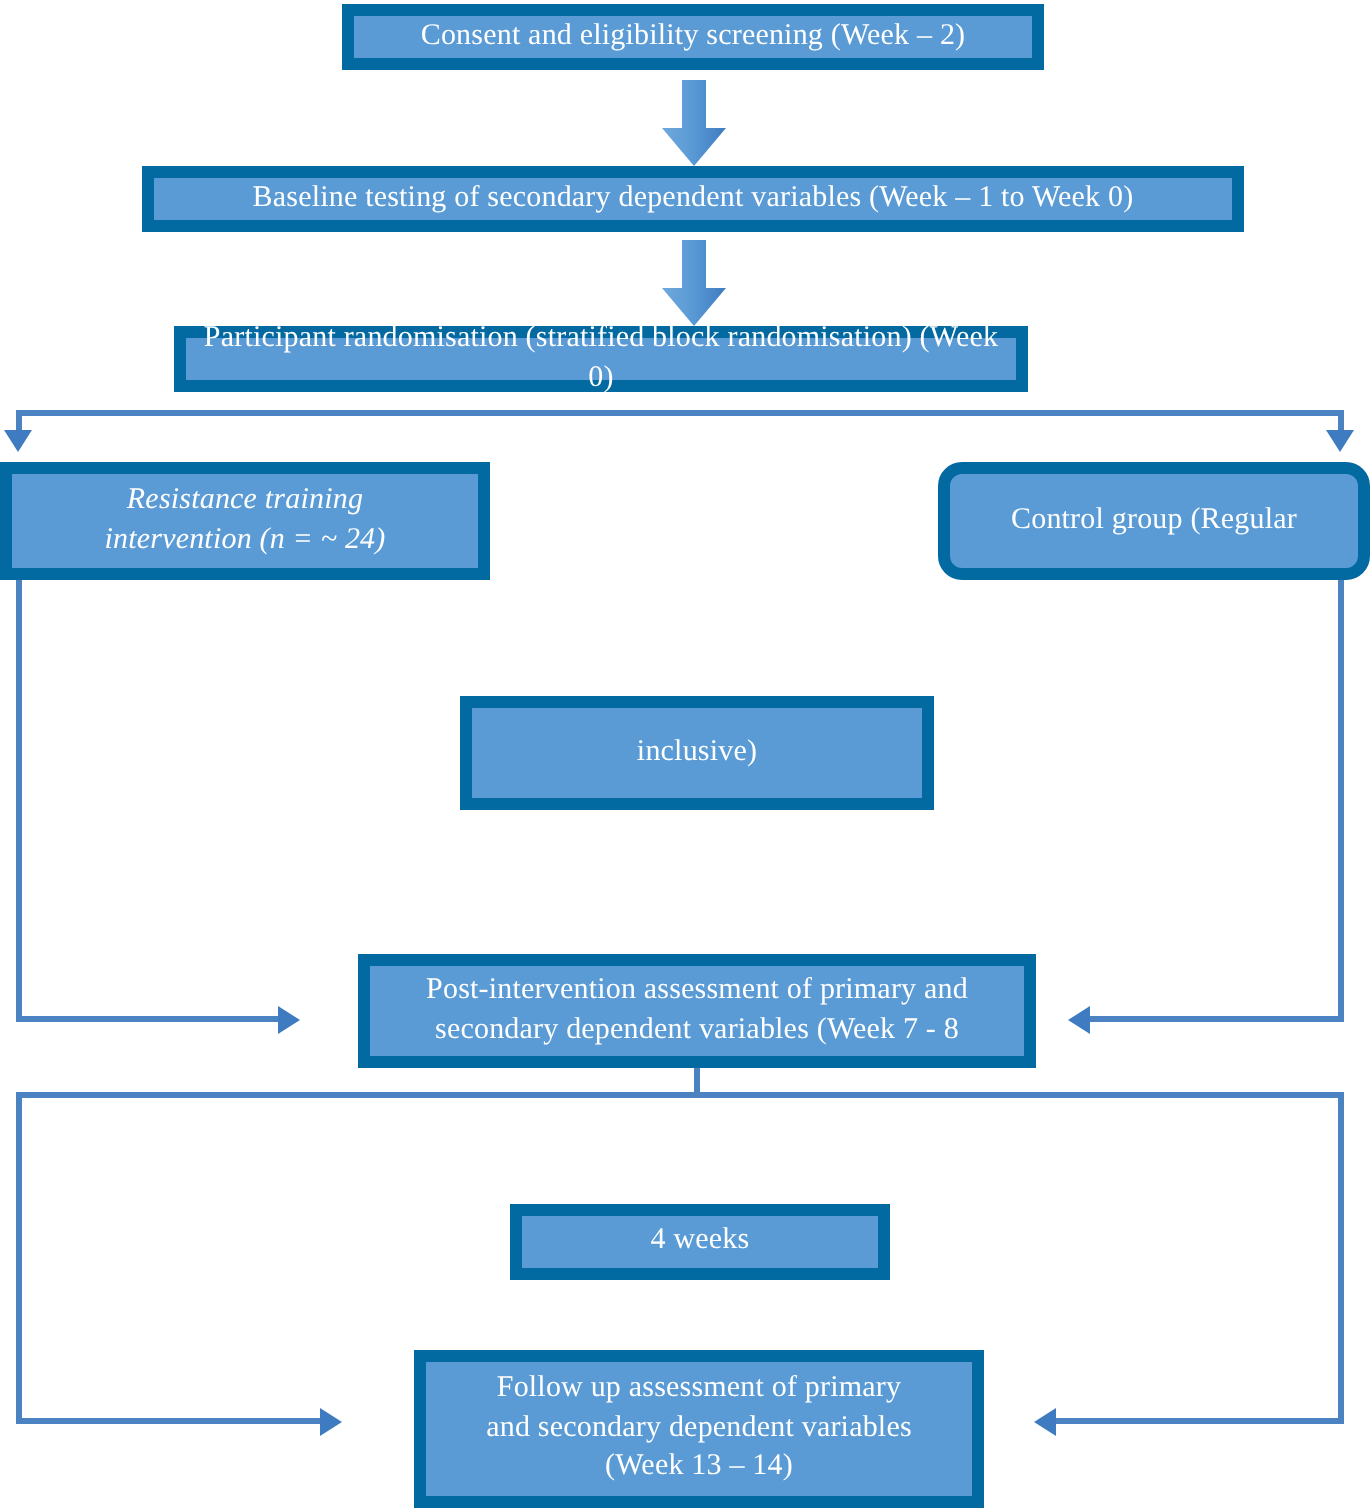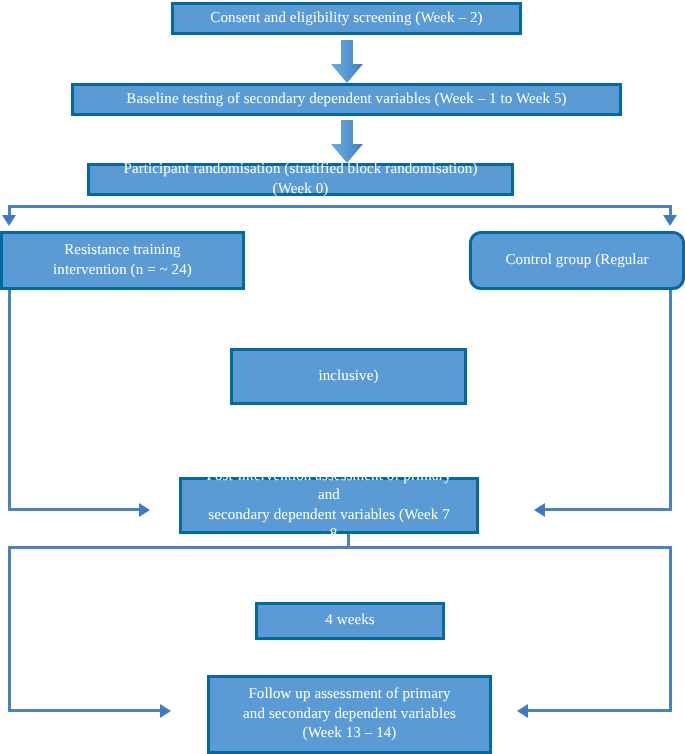--- a/index.html
+++ b/index.html
@@ -12,31 +12,31 @@
     width: 685px;
     height: 754px;
     background: #ffffff;
     overflow: hidden;
     font-family: "Liberation Serif", "DejaVu Serif", serif;
   }
   .box {
     position: absolute;
     box-sizing: border-box;
     background: #5B9BD5;
-    border: 3px solid #0369a1;
+    border: 6px solid #0369a1;
     color: #ffffff;
     display: flex;
     align-items: center;
     justify-content: flex-end;
     text-align: center;
     font-family: "Liberation Serif", "DejaVu Serif", serif;
     font-size: 15px;
     line-height: 1.30;
     letter-spacing: 0.1px;
-    padding: 2px 24px;
+    padding: 2px 5px;
     text-rendering: geometricPrecision;
   }
   .box span { display: block; width: 100%; }
 
   
   .hline {
     position: absolute;
     height: 3px;
     background: #4A82C2;
   }
@@ -82,21 +82,21 @@
       <linearGradient id="ga1" x1="0" y1="0" x2="1" y2="0">
         <stop offset="0%" stop-color="#6FA8DC"></stop>
         <stop offset="45%" stop-color="#5B9BD5"></stop>
         <stop offset="100%" stop-color="#3E7BC0"></stop>
       </linearGradient>
     </defs>
     <path d="M12,0 L24,0 L24,24 L34,24 L18,43 L2,24 L12,24 Z" fill="url(#ga1)"></path>
   </svg>
 
   <div class="box" style="left:71px; top:83px; width:551px; height:33px;">
-    <span>Baseline testing of secondary dependent variables (Week – 1 to Week 5)</span>
+    <span>Baseline testing of secondary dependent variables (Week – 1 to Week 0)</span>
   </div>
 
   <svg class="blockarrow" style="left:329px; top:120px;" width="36" height="44" viewBox="0 0 36 44">
     <defs>
       <linearGradient id="ga2" x1="0" y1="0" x2="1" y2="0">
         <stop offset="0%" stop-color="#6FA8DC"></stop>
         <stop offset="45%" stop-color="#5B9BD5"></stop>
         <stop offset="100%" stop-color="#3E7BC0"></stop>
       </linearGradient>
     </defs>
@@ -106,21 +106,21 @@
   <div class="box" style="left:87px; top:163px; width:427px; height:33px;">
     <span>Participant randomisation (stratified block randomisation) (Week 0)</span>
   </div>
 
   <div class="hline" style="left:8px; top:205px; width:664px;"></div>
   <div class="vline" style="left:8px; top:205px; height:12px;"></div>
   <div class="arrowhead ah-down" style="left:2px; top:215px;"></div>
   <div class="vline" style="left:669px; top:205px; height:12px;"></div>
   <div class="arrowhead ah-down" style="left:663px; top:215px;"></div>
 
-  <div class="box" style="left:0px; top:231px; width:245px; height:59px;">
+  <div class="box" style="left:0px; top:231px; width:245px; height:59px;font-style:italic;">
     <div style="width:100%;">
       <span>Resistance training</span>
       <span>intervention (n = ~ 24)</span>
     </div>
   </div>
 
   <div class="box" style="left:469px; top:231px; width:216px; height:59px;border-radius:12px;">
     <div style="width:100%;">
       <span>Control group (Regular</span>
     </div>
@@ -133,21 +133,21 @@
   <div class="vline" style="left:669px; top:290px; height:221px;"></div>
   <div class="hline" style="left:545px; top:508px; width:127px;"></div>
   <div class="arrowhead ah-left" style="left:534px; top:503px;"></div>
 
   <div class="box" style="left:230px; top:348px; width:237px; height:57px;">
     <div style="width:100%;">
       <span>inclusive)</span>
     </div>
   </div>
 
-  <div class="box" style="left:179px; top:477px; width:300px; height:57px;">
+  <div class="box" style="left:179px; top:477px; width:339px; height:57px;">
     <div style="width:100%;">
       <span>Post-intervention assessment of primary and</span>
       <span>secondary dependent variables (Week 7 - 8</span>
     </div>
   </div>
 
   <div class="vline" style="left:347px; top:534px; height:13px;"></div>
 
   <div class="hline" style="left:8px; top:546px; width:664px;"></div>
   <div class="vline" style="left:8px; top:546px; height:166px;"></div>

